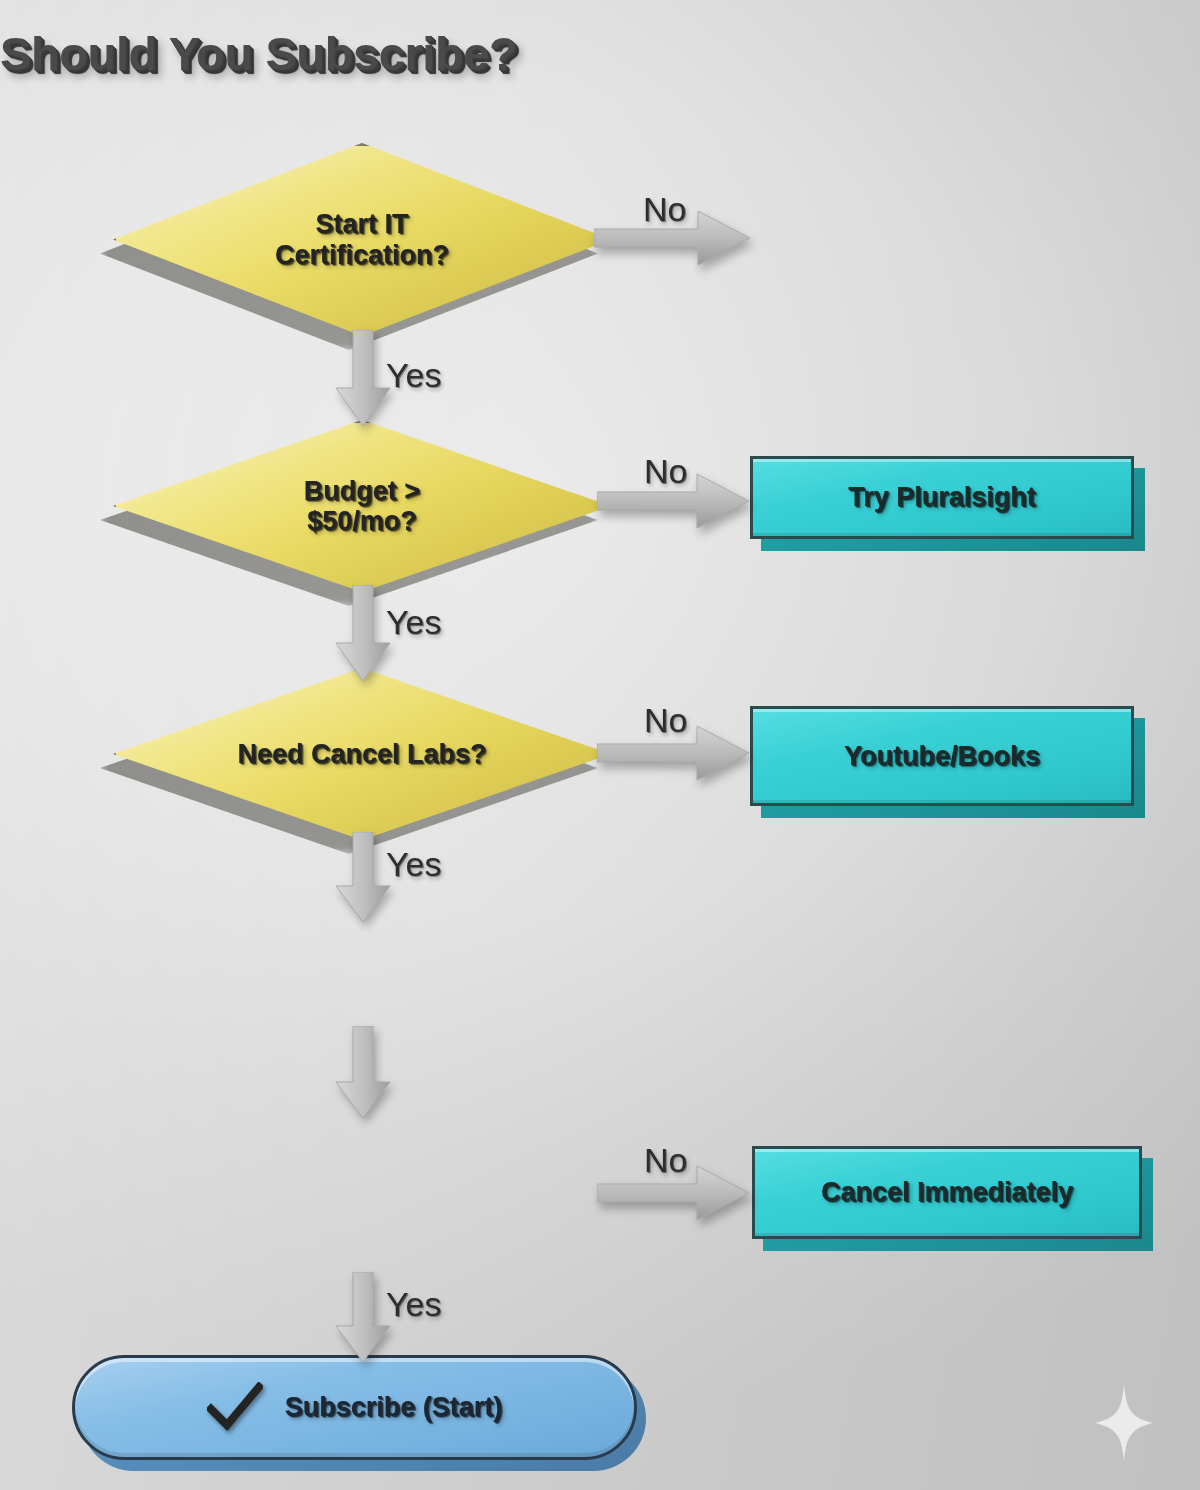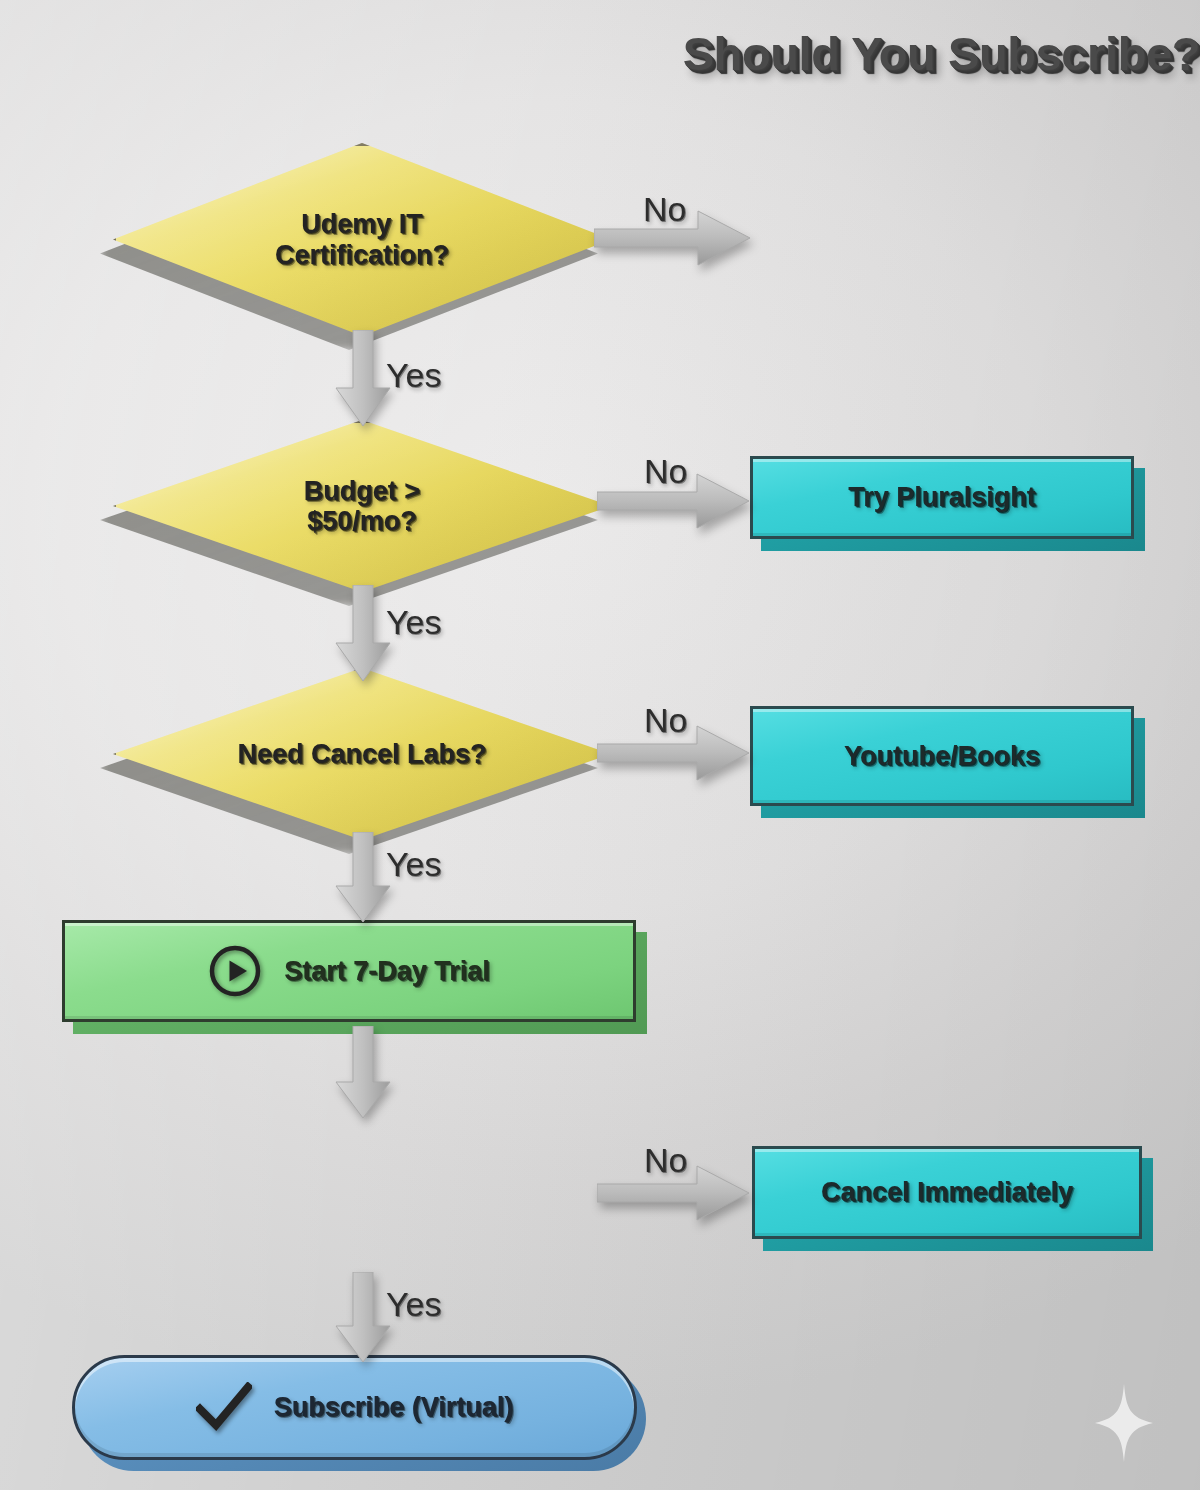--- a/index.html
+++ b/index.html
@@ -24,21 +24,21 @@
     background: linear-gradient(100deg, rgba(255,255,255,0.30) 0%, rgba(255,255,255,0.05) 38%, rgba(0,0,0,0.035) 70%, rgba(0,0,0,0.07) 100%);
     pointer-events: none;
   }
 
   
   #title {
     position: absolute;
     left: 0;
     top: 26px;
     width: 1200px;
-    text-align: right;
+    text-align: left;
     font-size: 47px;
     font-weight: bold;
     letter-spacing: -0.4px;
     color: #4a4a4a;
     text-shadow:
       1px 1px 0 #3f3f3f,
       2px 2px 0 #3a3a3a,
       3px 3px 0 #363636,
       4px 4px 1px #323232,
       6px 7px 9px rgba(0,0,0,0.33);
@@ -210,21 +210,21 @@
 <body>
 
 <div id="canvas">
 
   <div id="title">Should You Subscribe?</div>
 
   <div class="diamond" style="left:113px; top:143px; width:498px; height:193px;">
     <div class="shade"></div>
     <div class="face"></div>
     <div class="gloss"></div>
-    <div class="ntext">Udemy IT
+    <div class="ntext">Start IT
 Certification?</div>
   </div>
 
   <svg class="arrow-right" style="left:594px; top:207px;" width="160" height="62" viewBox="0 0 160 62">
     <defs>
       <linearGradient id="gr1" x1="0" y1="0" x2="0" y2="1">
         <stop offset="0%" stop-color="#d4d4d4"></stop>
           <stop offset="48%" stop-color="#bcbcbc"></stop>
         <stop offset="100%" stop-color="#9a9a9a"></stop>
       </linearGradient>
@@ -288,32 +288,20 @@
     <div class="deep"></div>
     <div class="face"></div>
     <div class="ntext">Youtube/Books</div>
   </div>
 
   <svg class="arrow-down" style="left:332px; top:832px;" width="62" height="92" viewBox="0 0 62 92">
     <path d="M21,0 L41,0 L41,54 L58,54 L31,90 L4,54 L21,54 Z" fill="url(#gd1)" stroke="#a9a9a9" stroke-width="1"></path>
   </svg>
   <div class="edge-label" style="left:386px; top:845px;">Yes</div>
 
-  <div class="rectbox greenbox" style="left:62px; top:920px; width:574px; height:102px;">
-    <div class="cast"></div>
-    <div class="deep"></div>
-    <div class="face"></div>
-    <div class="rowcontent">
-      <svg class="play-icon" viewBox="0 0 54 54">
-        <circle cx="27" cy="27" r="23" fill="none" stroke="#232323" stroke-width="4.5"></circle>
-        <path d="M21.5,16.5 L39,27 L21.5,37.5 Z" fill="#232323"></path>
-      </svg>
-      <span class="ntext">Start 7-Day Trial</span>
-    </div>
-  </div>
 
   <svg class="arrow-down" style="left:332px; top:1026px;" width="62" height="94" viewBox="0 0 62 94">
     <path d="M21,0 L41,0 L41,56 L58,56 L31,92 L4,56 L21,56 Z" fill="url(#gd1)" stroke="#a9a9a9" stroke-width="1"></path>
   </svg>
 
 
   <svg class="arrow-right" style="left:597px; top:1162px;" width="156" height="62" viewBox="0 0 156 62">
     <path d="M0,22 L100,22 L100,4 L152,31 L100,58 L100,40 L0,40 Z" fill="url(#gr1)" stroke="#a9a9a9" stroke-width="1"></path>
   </svg>
   <div class="edge-label" style="left:644px; top:1141px;">No</div>
@@ -331,21 +319,21 @@
   <div class="edge-label" style="left:386px; top:1285px;">Yes</div>
 
   <div class="rectbox pillbox" style="left:72px; top:1355px; width:565px; height:105px;">
     <div class="cast"></div>
     <div class="deep"></div>
     <div class="face"></div>
     <div class="rowcontent">
       <svg class="check-icon" viewBox="0 0 56 52">
         <path d="M4,27 L20,43 L52,5" fill="none" stroke="#232323" stroke-width="8" stroke-linecap="square" stroke-linejoin="miter"></path>
       </svg>
-      <span class="ntext">Subscribe (Virtual)</span>
+      <span class="ntext">Subscribe (Start)</span>
     </div>
   </div>
 
   <svg id="sparkle" viewBox="0 0 60 78">
     <path d="M30,0 C32,24 36,34 59,39 C36,44 32,54 30,78 C28,54 24,44 1,39 C24,34 28,24 30,0 Z" fill="#f3f3f3"></path>
   </svg>
 
 </div>
 
 </body></html>

